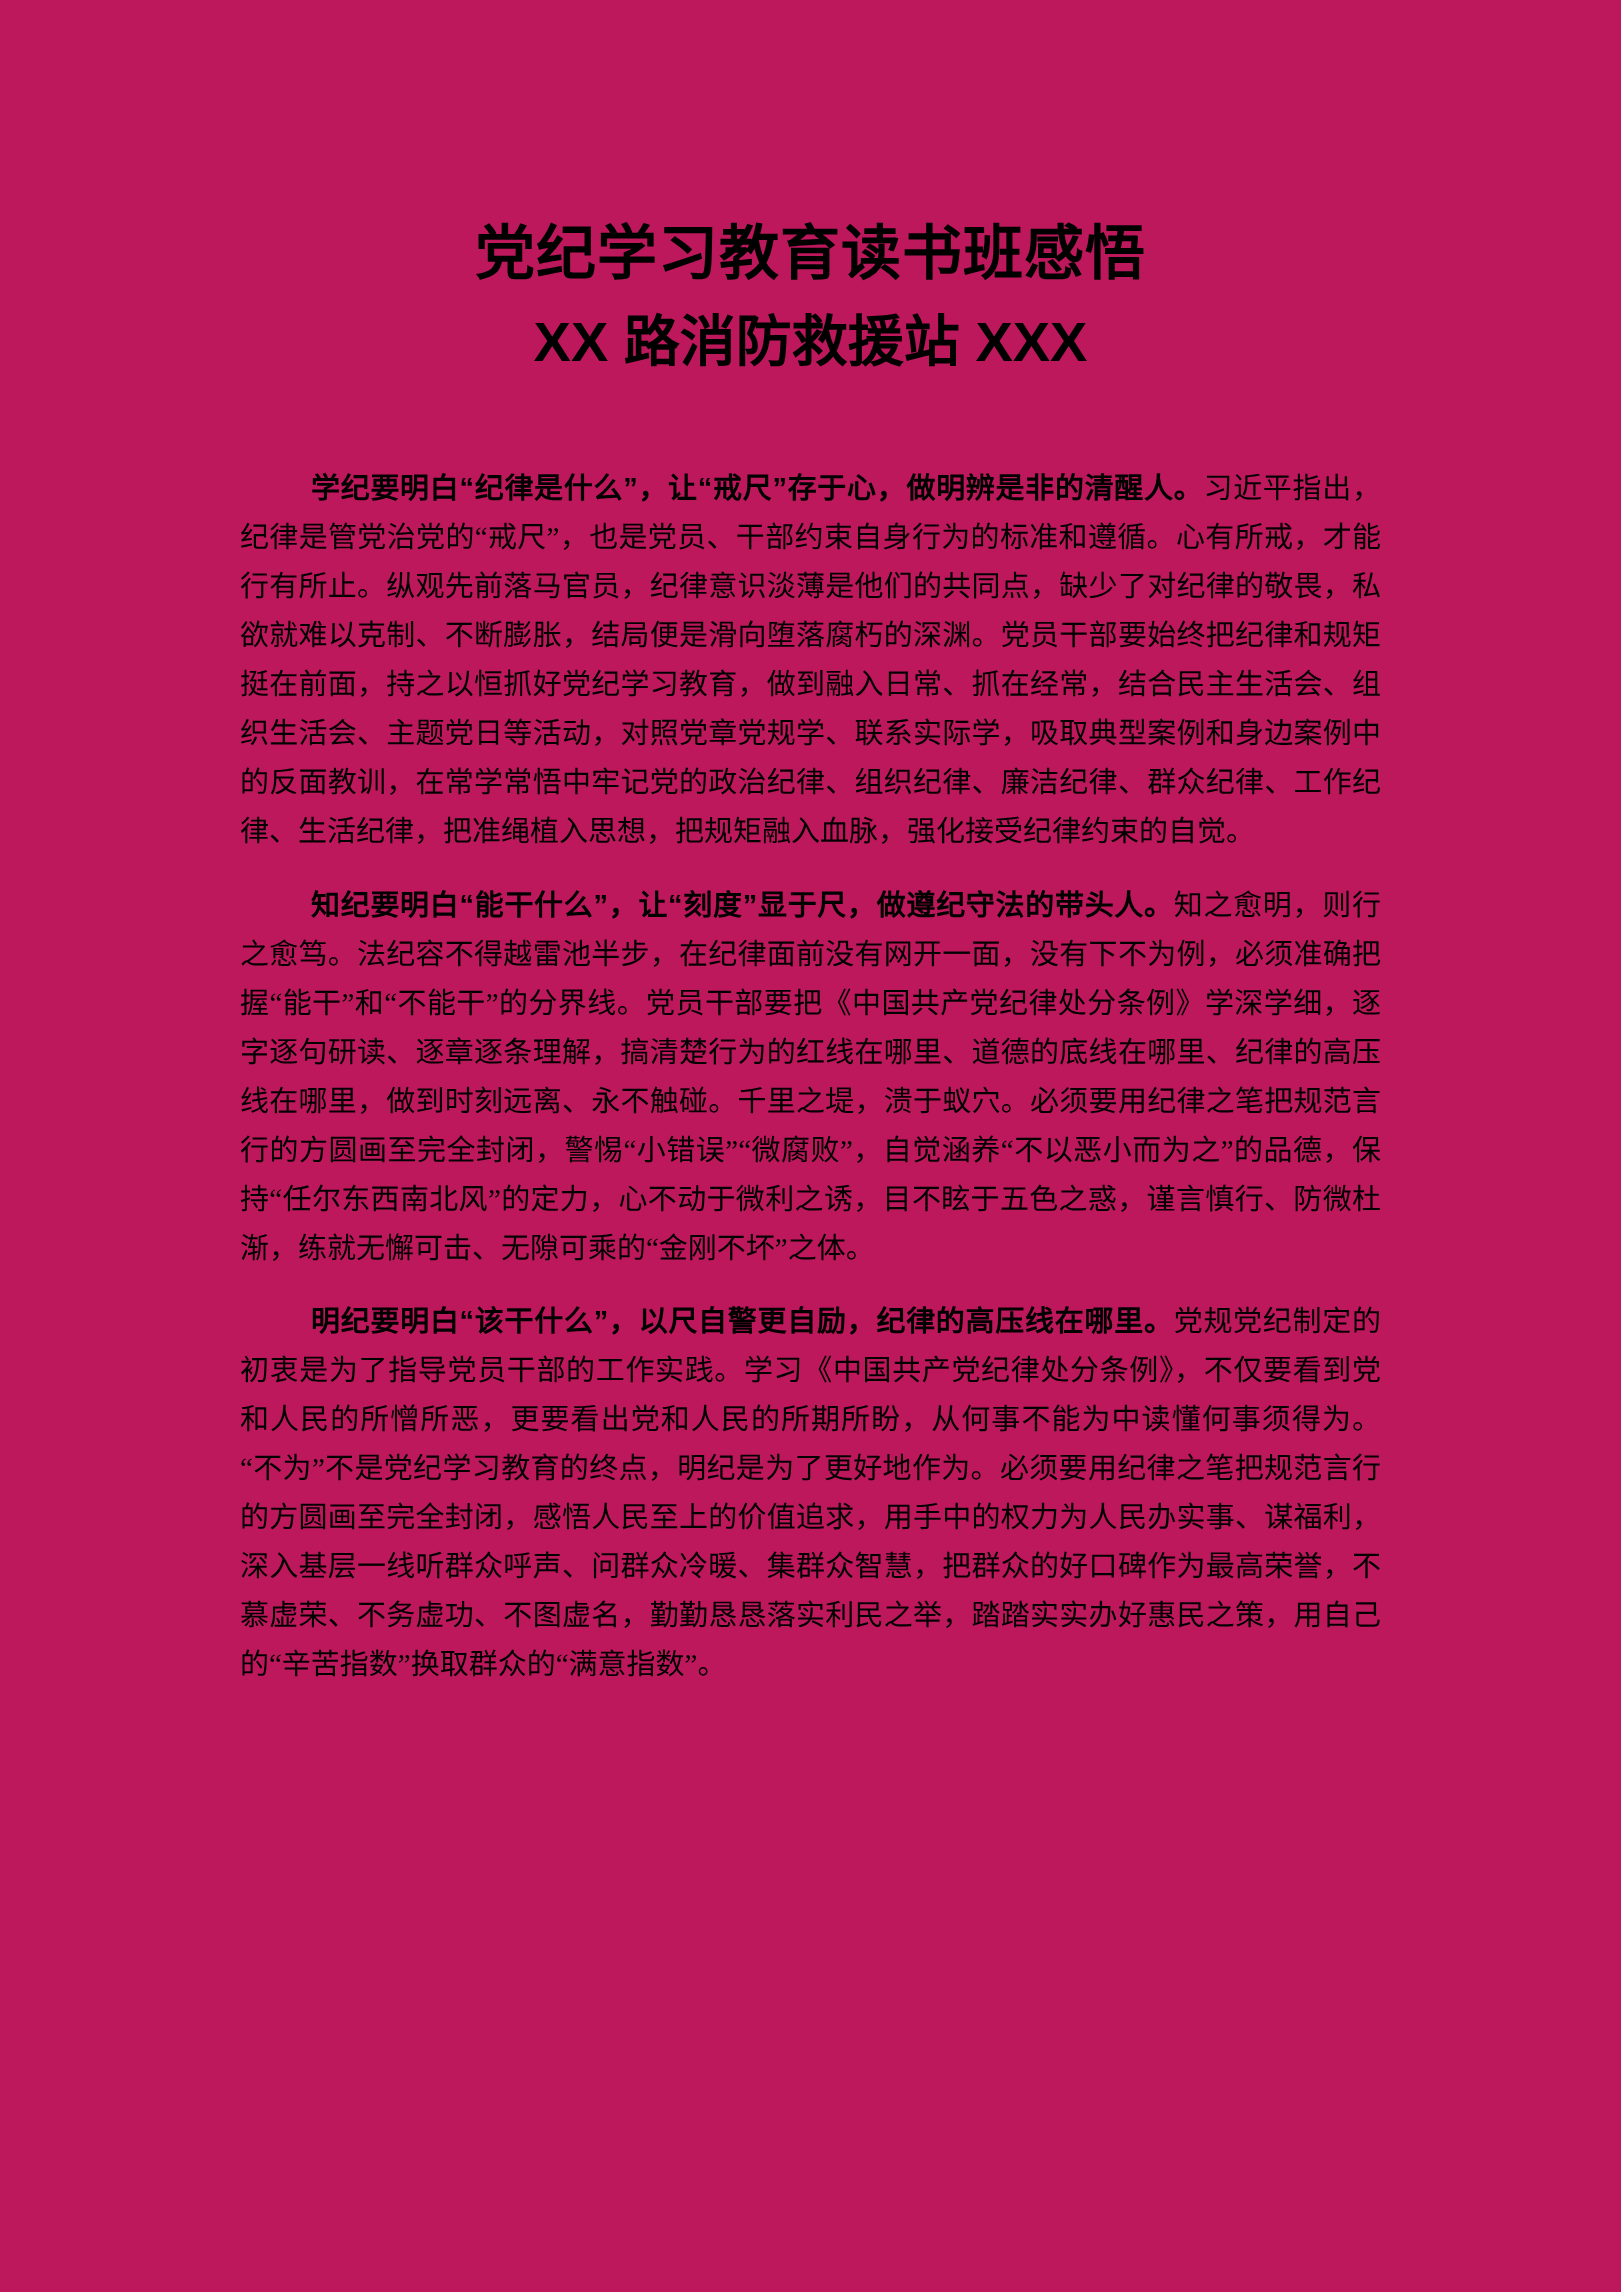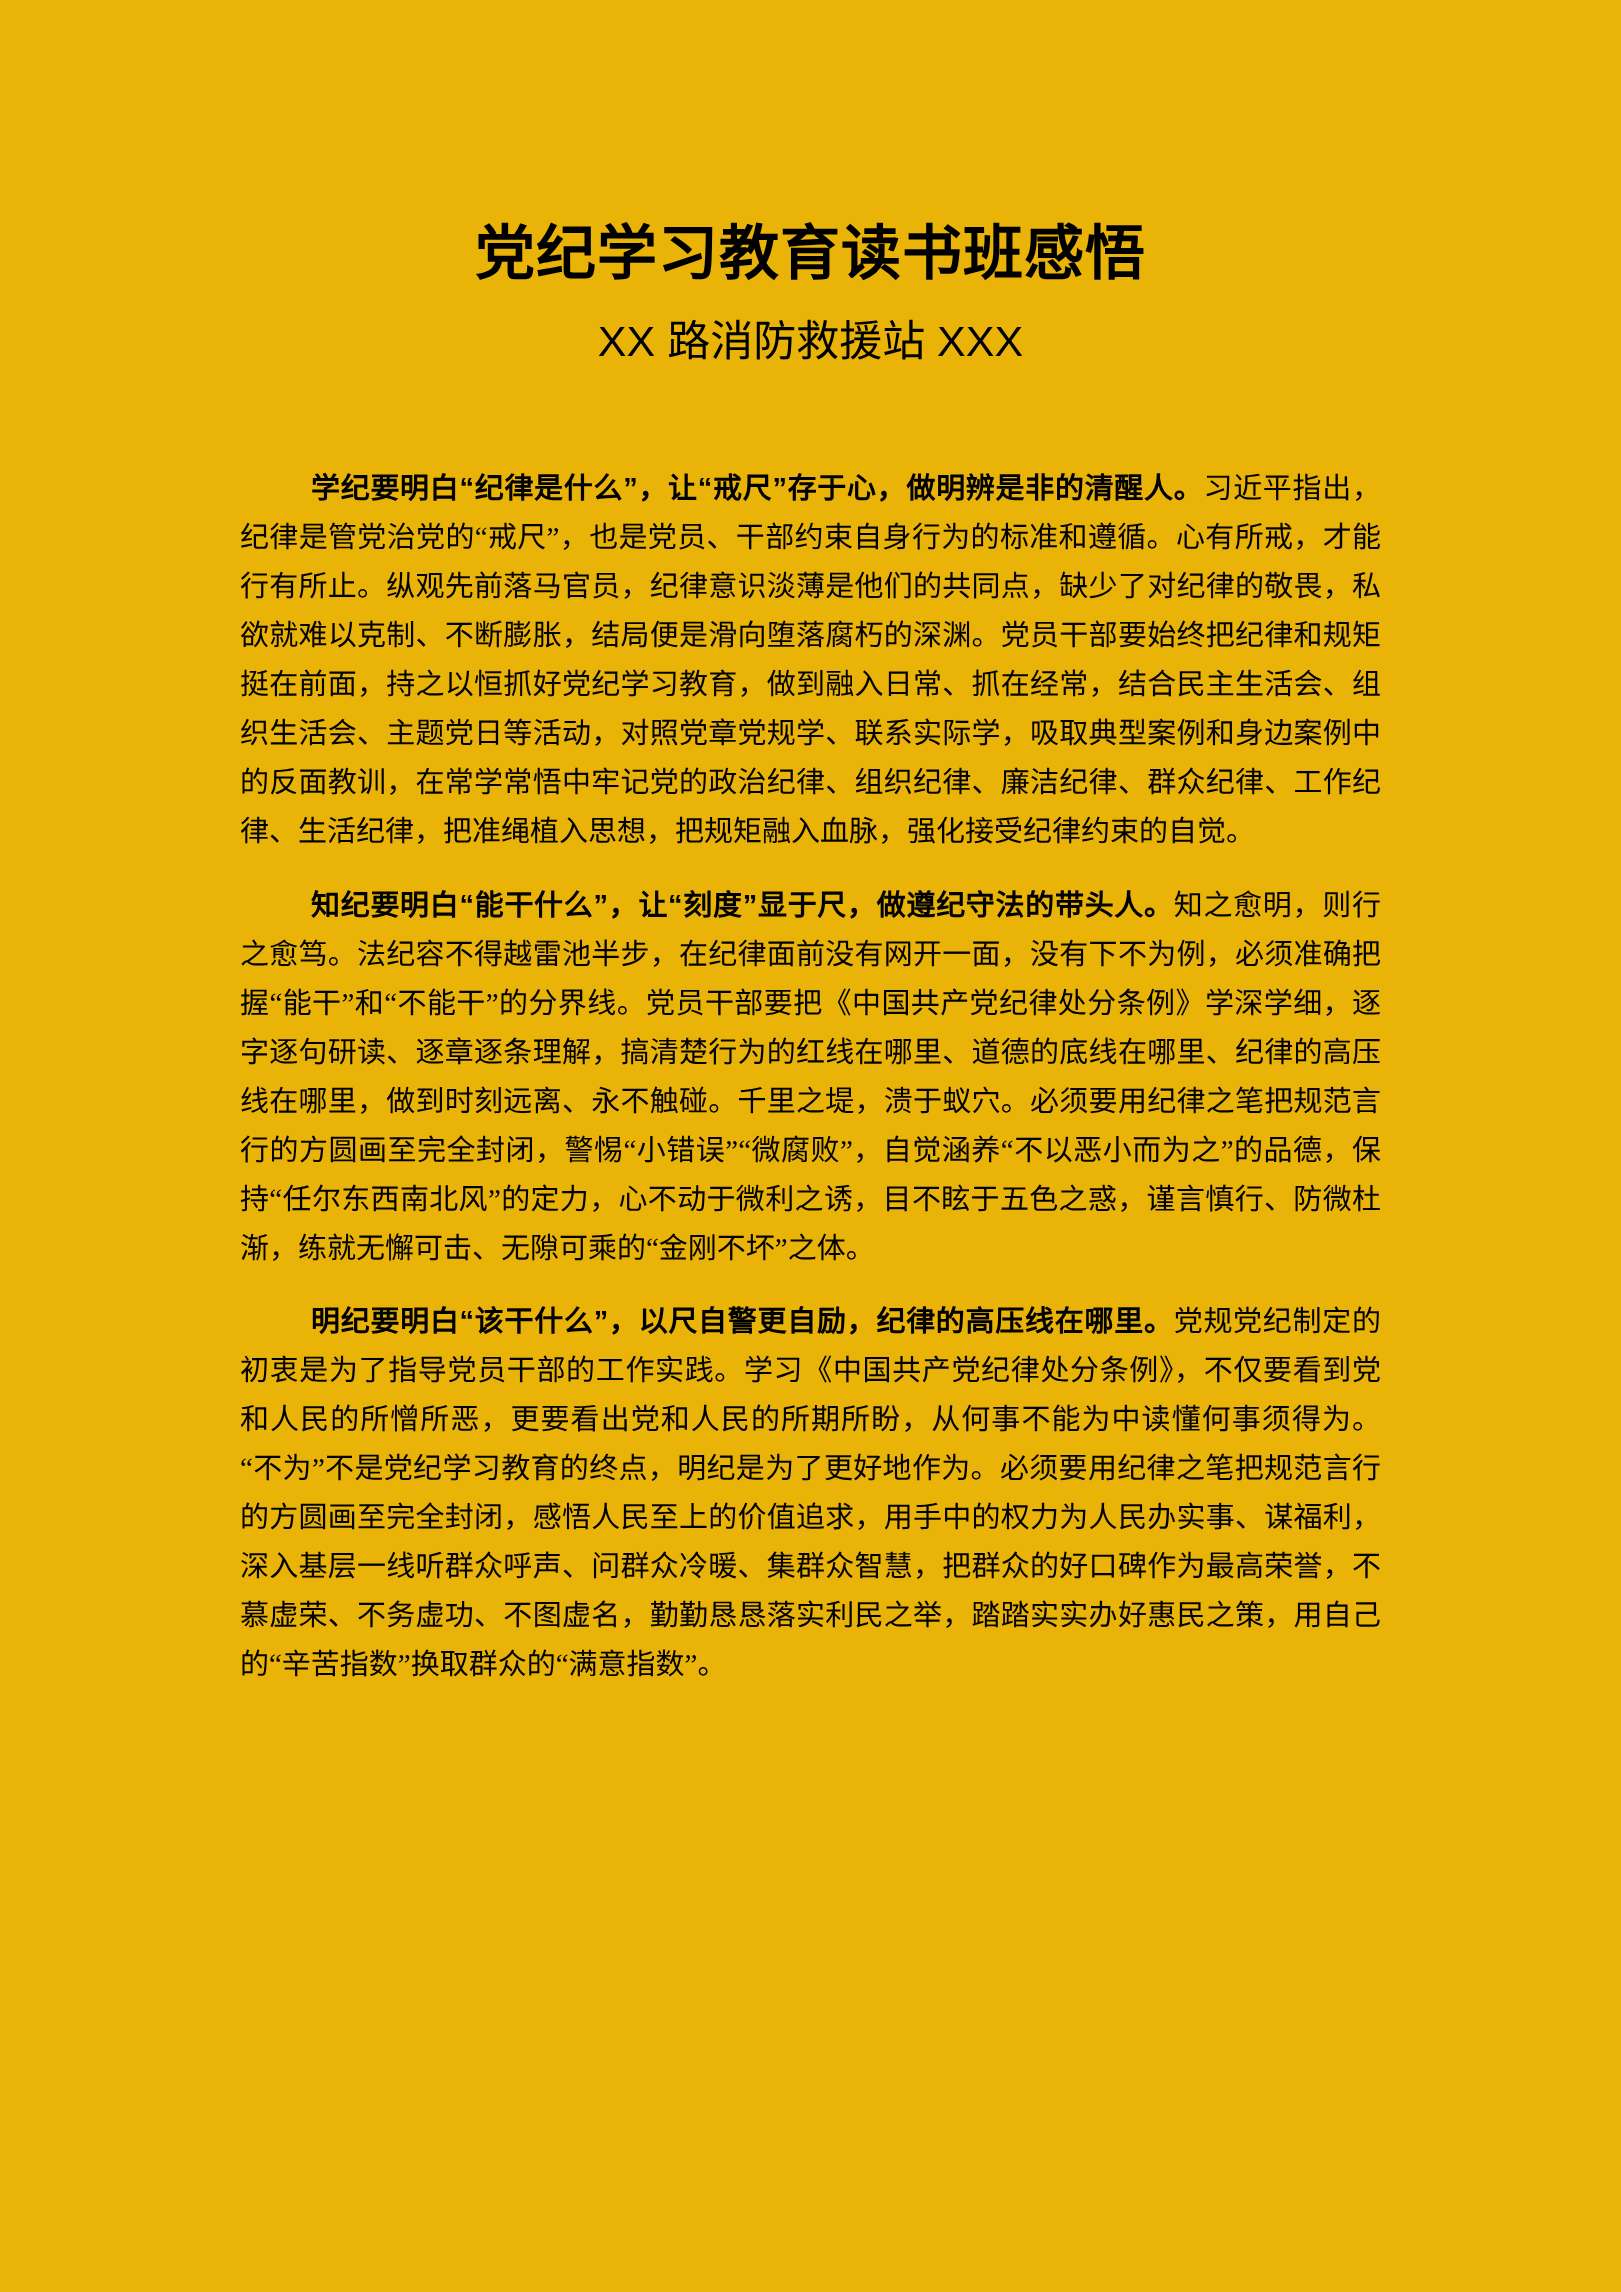--- a/index.html
+++ b/index.html
@@ -4,21 +4,21 @@
 <style>
   html, body {
     margin: 0;
     padding: 0;
     background: #ffffff;
   }
   .page {
     position: relative;
     width: 1621px;
     height: 2293px;
-    background: #eab308;
+    background: #be185d;
     color: #000000;
     overflow: hidden;
     font-family: "Liberation Serif", "DejaVu Serif", serif;
   }
   .content {
     position: absolute;
     left: 240px;
     top: 0;
     width: 1141px;
   }
@@ -29,22 +29,22 @@
     font-weight: 700;
     font-size: 60px;
     line-height: 63px;
     letter-spacing: 1px;
     white-space: nowrap;
   }
   .doc-subtitle {
     margin: 29px 0 0 0;
     text-align: center;
     font-family: "Liberation Sans", "DejaVu Sans", sans-serif;
-    font-weight: 400;
-    font-size: 43px;
+    font-weight: 700;
+    font-size: 56px;
     line-height: 55px;
     white-space: nowrap;
   }
   .doc-body {
     margin-top: 95px;
     font-size: 29px;
     line-height: 49px;
     text-align: justify;
     text-align-last: left;
   }

